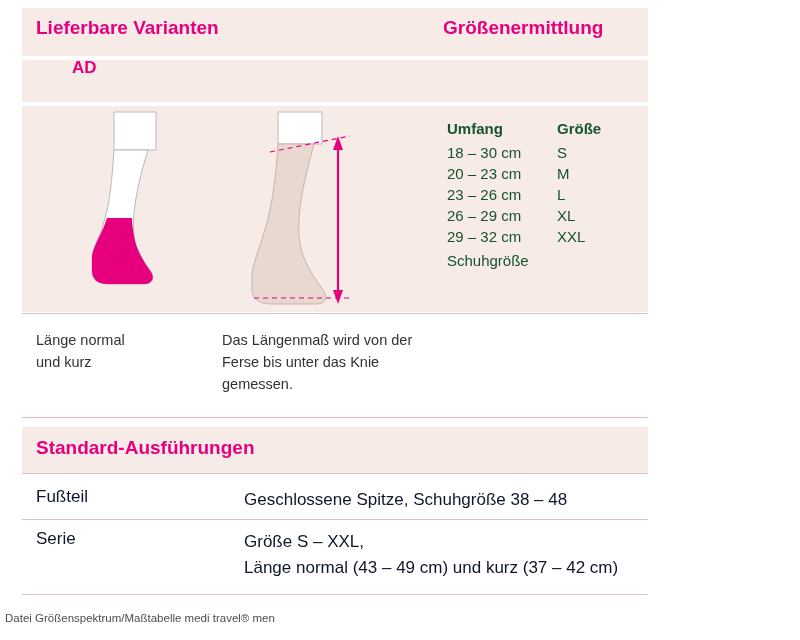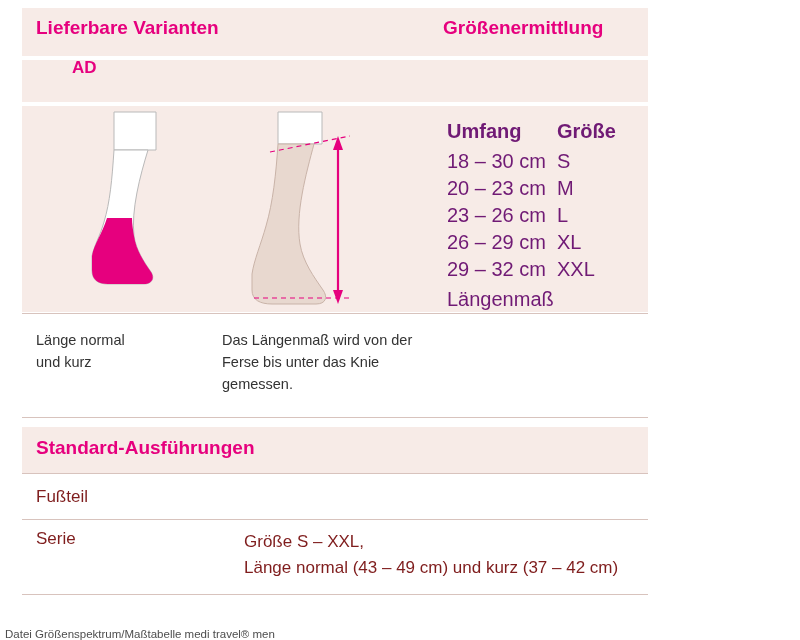--- a/index.html
+++ b/index.html
@@ -59,22 +59,22 @@
 
   
   #illus-band {
     left: 22px; top: 106px; width: 756px; height: 206px;
   }
 
   
   #size-table {
     position: absolute;
     left: 447px; top: 120px;
-    color: #701a75;
-    font-size: 20px;
+    color: #14532d;
+    font-size: 15px;
   }
   #size-table .hdr {
     font-weight: bold;
     padding-bottom: 7px;
   }
   #size-table td {
     padding: 0 0 4px 0;
     white-space: nowrap;
     vertical-align: top;
   }
@@ -103,42 +103,41 @@
   #std-title {
     position: absolute;
     left: 36px; top: 437px;
     font-size: 19px;
     text-align: right;
   }
   .std-row {
     position: absolute;
     left: 22px;
     width: 756px;
-    color: #7f1d1d;
+    color: #0f172a;
     font-size: 17px;
   }
   .std-row .key {
     position: absolute;
     left: 14px; top: 0;
   }
   .std-row .val {
     position: absolute;
     left: 222px; top: 0;
     line-height: 1.5;
   }
   #std-row-1 { top: 487px; height: 40px; }
   #std-row-2 { top: 529px; height: 60px; text-decoration: underline; }
 
   
   #footer-note {
     position: absolute;
     left: 5px; top: 612px;
     font-size: 11.5px;
     color: #4d4d4d;
-    margin-top: 16px;
   }
 
   
   .illus { position: absolute; }
 </style>
 </head>
 <body>
 
 <div class="page">
 
@@ -205,40 +204,41 @@
     </tr>
     <tr>
       <td class="col-umfang">26 – 29 cm</td>
       <td>XL</td>
     </tr>
     <tr>
       <td class="col-umfang">29 – 32 cm</td>
       <td>XXL</td>
     </tr>
     <tr>
-      <td class="foot" colspan="2">Längenmaß</td>
+      <td class="foot" colspan="2">Schuhgröße</td>
     </tr>
   </tbody>
     </table>
 
   <div id="caption-row">
     <div class="caption" id="caption-2">Das Längenmaß wird von der Ferse bis unter das Knie gemessen.</div>
     <div class="caption" id="caption-1">Länge normal<br>und kurz</div>
   </div>
 
   <div class="rule" style="left:22px; top:313px; width:756px;"></div>
   <div class="rule" style="left:22px; top:417px; width:756px;"></div>
 
   <div class="band" id="std-band"></div>
   <div class="title-magenta" id="std-title">Standard-Ausführungen</div>
 
   <div class="rule" style="left:22px; top:473px; width:756px;"></div>
 
   <div class="std-row" id="std-row-1">
     <span class="key">Fußteil</span>
+    <span class="val">Geschlossene Spitze, Schuhgröße 38 – 48</span>
   </div>
 
   <div class="rule" style="left:22px; top:519px; width:756px;"></div>
 
   <div class="std-row" id="std-row-2">
     <span class="key">Serie</span>
     <span class="val">Größe S – XXL,<br>Länge normal (43 – 49 cm) und kurz (37 – 42 cm)</span>
   </div>
 
   <div class="rule" style="left:22px; top:594px; width:756px;"></div>

